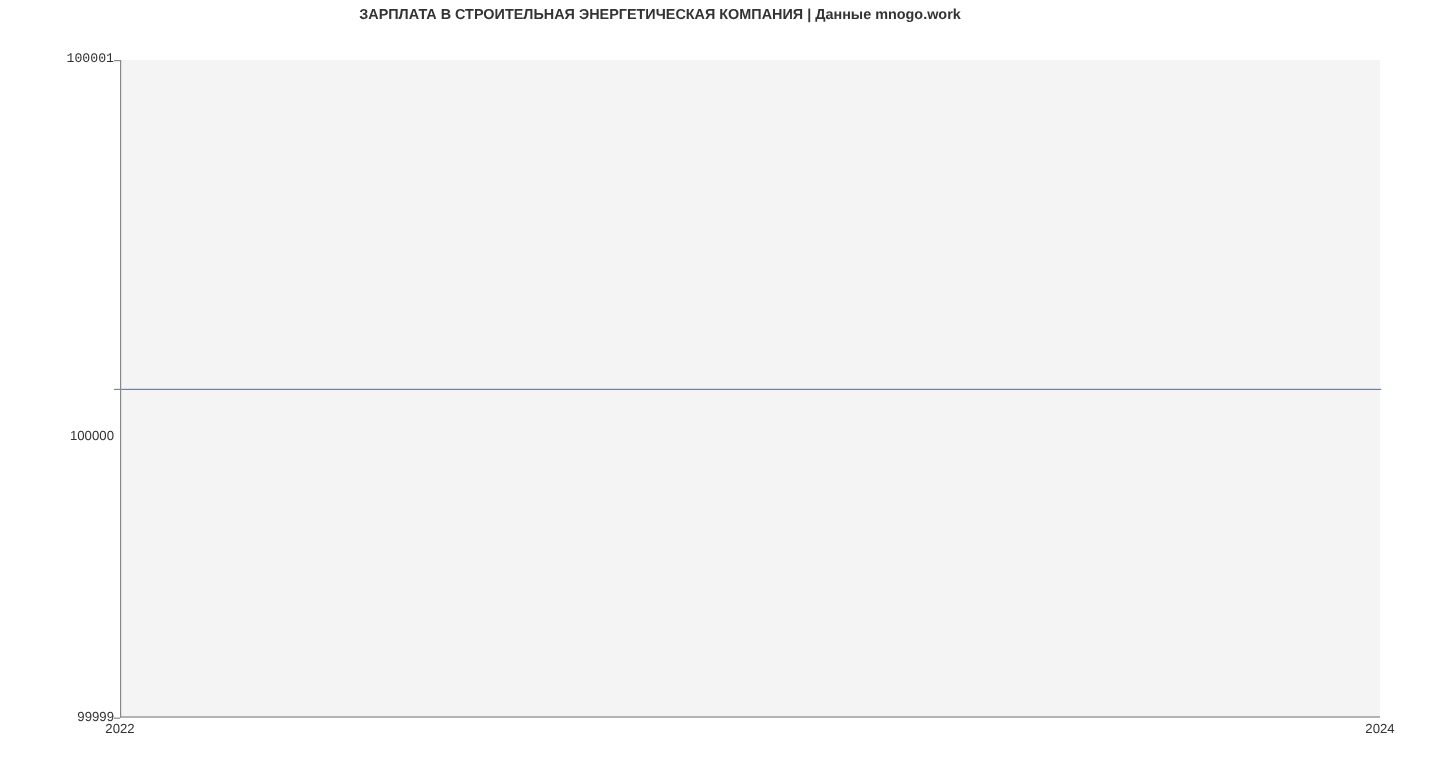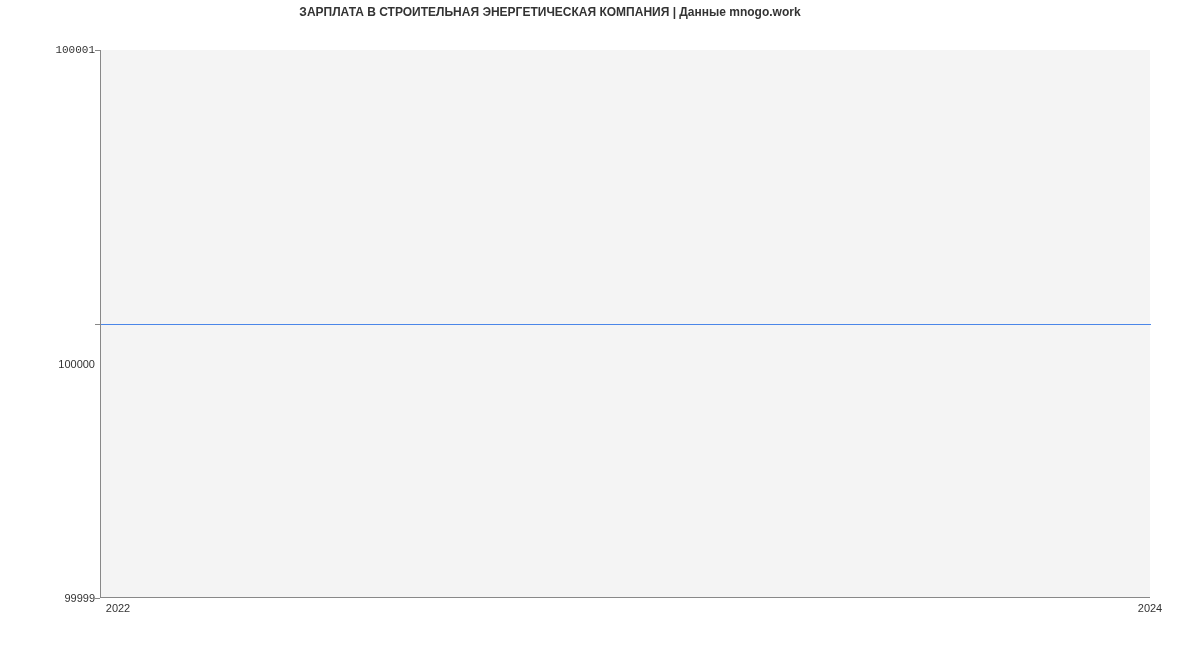--- a/index.html
+++ b/index.html
@@ -77,15 +77,15 @@
 
   <div class="y-tick" style="top:44px;font-family:Liberation Mono, monospace;">100001</div>
   <div class="y-tick-line" style="top:50px;"></div>
 
   <div class="y-tick" style="top:318px;margin-top:40px;">100000</div>
   <div class="y-tick-line" style="top:324px;"></div>
 
   <div class="y-tick" style="top:592px;text-align:right;">99999</div>
   <div class="y-tick-line" style="top:598px;"></div>
 
-  <div class="x-tick" style="left:100px;margin-left:18px;">2022</div>
+  <div class="x-tick" style="left:100px;">2022</div>
   <div class="x-tick" style="left:1150px;text-align:right;">2024</div>
 </div>
 
 </body></html>

